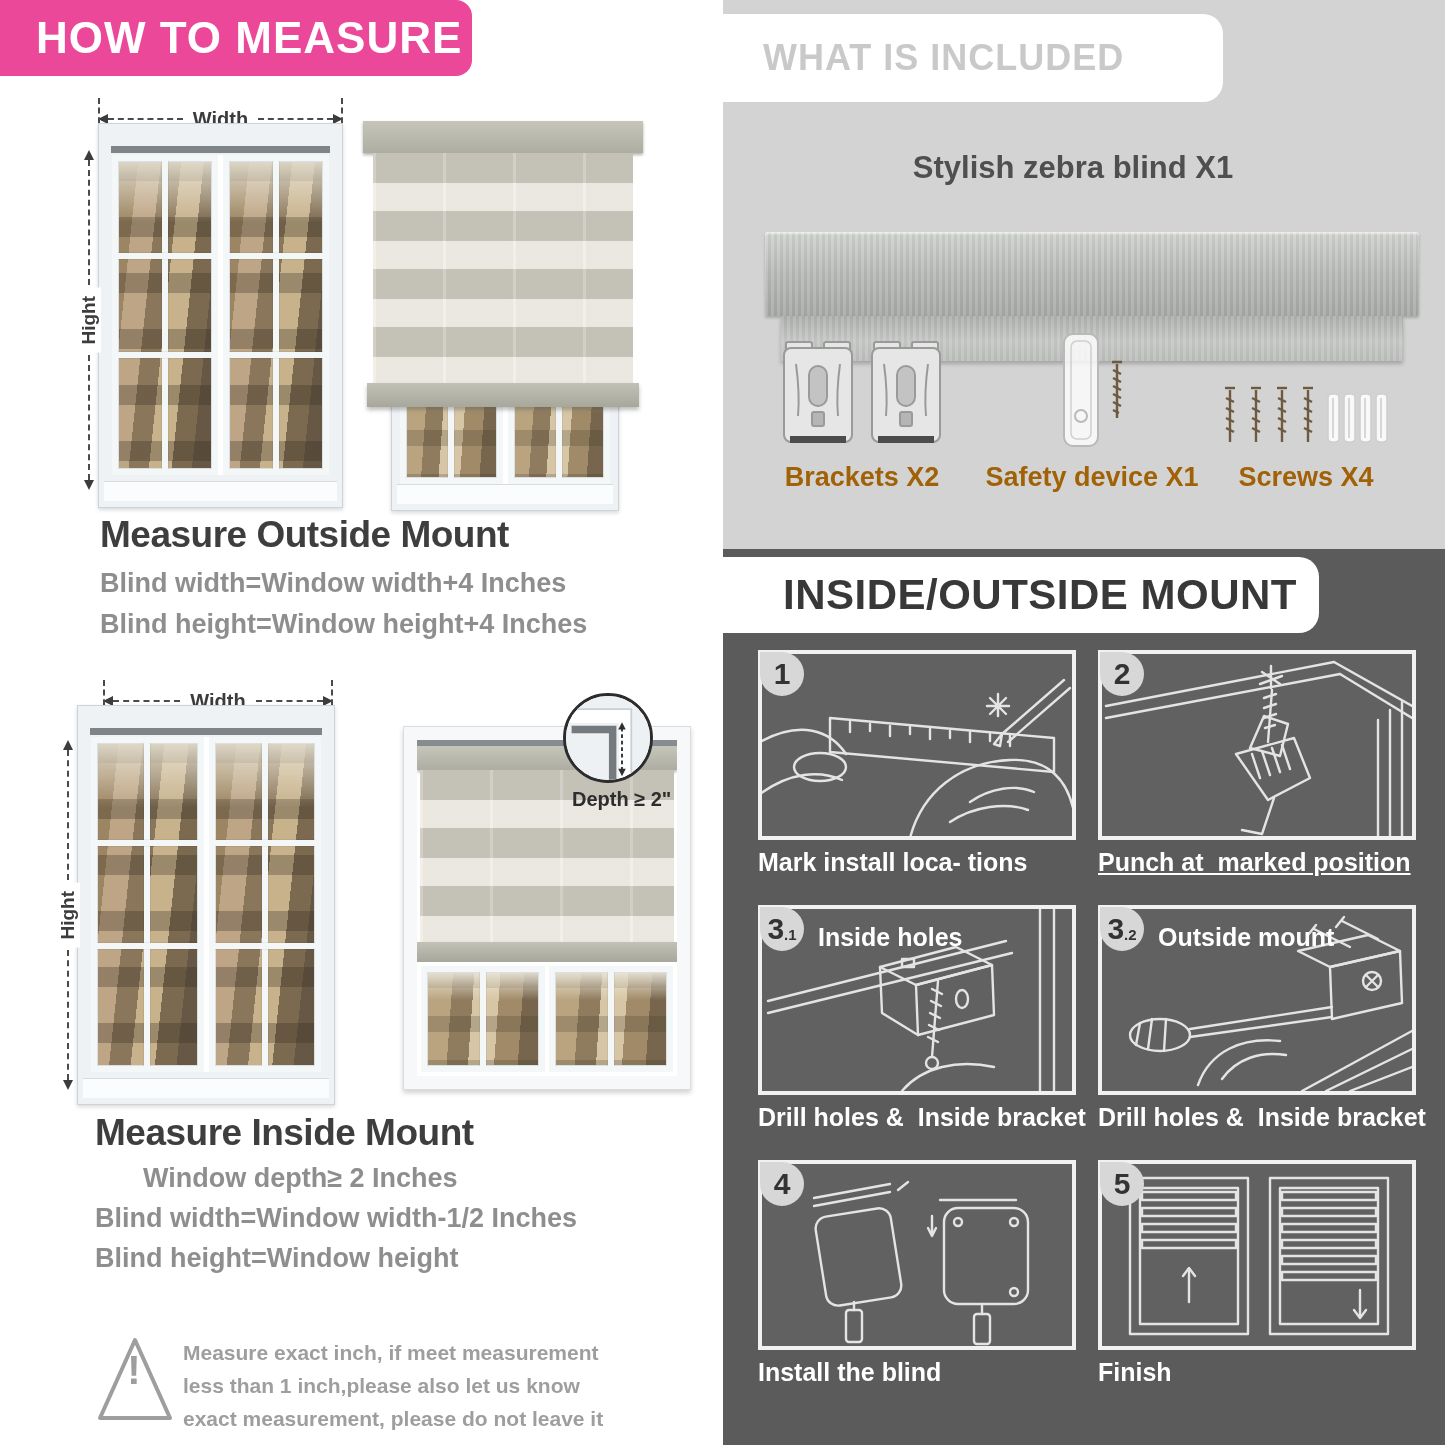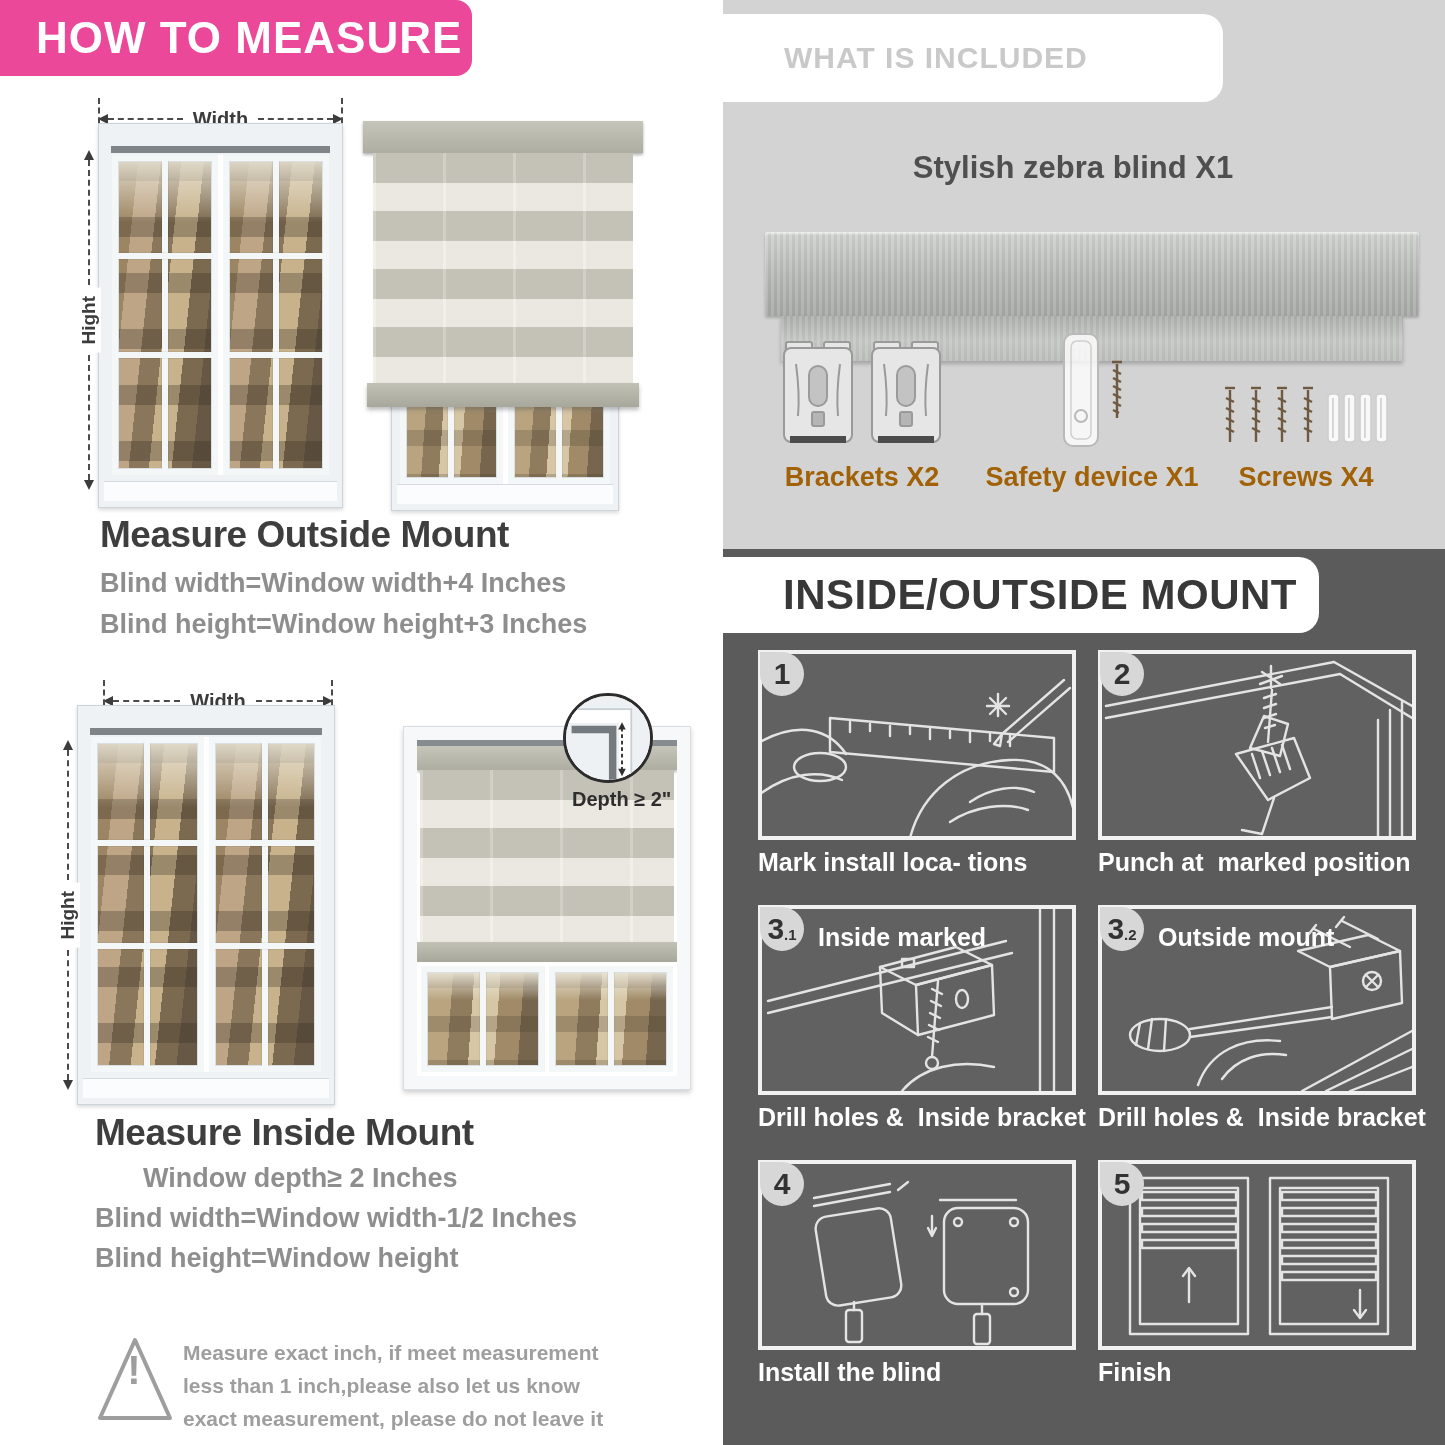--- a/index.html
+++ b/index.html
@@ -7,21 +7,21 @@
   .canvas { position:relative; width:1445px; height:1445px; background:#ffffff;
             font-family:"Liberation Sans", sans-serif; overflow:hidden; }
   .abs { position:absolute; }
 
   
   .banner-left { left:0; top:10; width:472px; height:76px; background:#ec4899;
                  border-radius:0 16px 16px 0; display:flex; align-items:center; padding-left:36px; }
   .banner-left span { color:#fff; font-size:44px; font-weight:bold; letter-spacing:1px; }
   .banner-included { left:723px; top:14px; width:500px; height:88px; background:#fff;
                  border-radius:0 20px 20px 0; display:flex; align-items:center; padding-left:40px; }
-  .banner-included span { color:#c9c9c9; font-size:30px; font-weight:bold; letter-spacing:1px;margin-left:21px; }
+  .banner-included span { color:#c9c9c9; font-size:36px; font-weight:bold; letter-spacing:1px; }
   .banner-mount { left:723px; top:557px; width:596px; height:76px; background:#fff;
                  border-radius:0 20px 20px 0; display:flex; align-items:center; padding-left:38px;justify-content:center; }
   .banner-mount span { color:#383838; font-size:42px; font-weight:bold; letter-spacing:0.5px; }
 
   
   .rt-bg { left:723px; top:0; width:722px; height:549px; background:#d3d3d3; }
   .rb-bg { left:723px; top:549px; width:722px; height:896px; background:#5b5b5b; }
 
   
   .window { background:#eef2f5; border:1px solid #ccd4d9; box-shadow:0 2px 4px rgba(0,0,0,.15); }
@@ -162,21 +162,21 @@
       </div>
       <div class="sill"></div>
     </div>
     <div class="abs cassette" style="left:0; top:0; right:0; height:32px;"></div>
     <div class="abs stripes-tex" style="left:10px; right:10px; top:32px; height:230px;"></div>
     <div class="abs rail" style="left:4px; right:4px; top:262px; height:24px;"></div>
   </div>
 
   <h2 class="title" style="left:100px; top:514px;">Measure Outside Mount</h2>
   <p class="bodyline" style="left:100px; top:568px;">Blind width=Window width+4 Inches</p>
-  <p class="bodyline" style="left:100px; top:609px;">Blind height=Window height+3 Inches</p>
+  <p class="bodyline" style="left:100px; top:609px;">Blind height=Window height+4 Inches</p>
 
   <div class="harrow" style="left:103px; top:688px; width:230px; height:26px;">
     <div class="stub l"></div>
     <div class="stub r"></div>
     <div class="ah left"></div>
     <div class="hdash"></div>
     <div class="wlabel">Width</div>
     <div class="hdash"></div>
     <div class="ah right"></div>
   </div>
@@ -372,28 +372,28 @@
       <path d="M288,56 V182 M300,48 V182 M276,66 V182"></path>
       <line x1="166" y1="88" x2="170" y2="36"></line>
       <path d="M162,44 l12,-4 M162,54 l12,-4 M162,64 l12,-4 M163,74 l10,-3"></path>
       <path d="M158,30 l22,-8 M160,18 l18,12 M169,12 v22"></path>
       <polygon points="148,94 162,62 186,70 178,102"></polygon>
       <polygon points="134,100 192,84 208,124 166,146"></polygon>
       <path d="M150,100 l8,24 M160,97 l8,24 M170,94 l8,24 M180,91 l8,24"></path>
       <path d="M172,144 L160,180 L140,176"></path>
     </svg>
   </div>
-  <div class="caption" style="left:1098px; top:848px;">Punch at  marked position</div>
+  <div class="caption" style="left:1098px; top:848px;text-decoration:underline;">Punch at  marked position</div>
 
   <div class="panel" style="left:758px; top:905px;">
     <div class="badge">
       <span class="n">3</span>
         <span class="sub">.1</span>
     </div>
-    <div class="inner-label">Inside marked</div>
+    <div class="inner-label">Inside holes</div>
     <svg class="art" viewBox="0 0 310 182">
       <path d="M6,92 L244,32 M6,104 L250,44"></path>
       <path d="M278,0 V182 M292,0 V182"></path>
       <polygon points="118,58 194,38 230,56 154,76"></polygon>
       <polygon points="154,76 230,56 232,106 156,126"></polygon>
       <path d="M118,58 L120,104 L156,126"></path>
       <ellipse cx="200" cy="90" rx="6" ry="9"></ellipse>
       <rect x="140" y="50" width="12" height="8"></rect>
       <line x1="176" y1="72" x2="170" y2="148"></line>
       <path d="M170,80 l10,5 M169,92 l10,5 M168,104 l10,5 M167,116 l10,5 M166,128 l10,5"></path>

